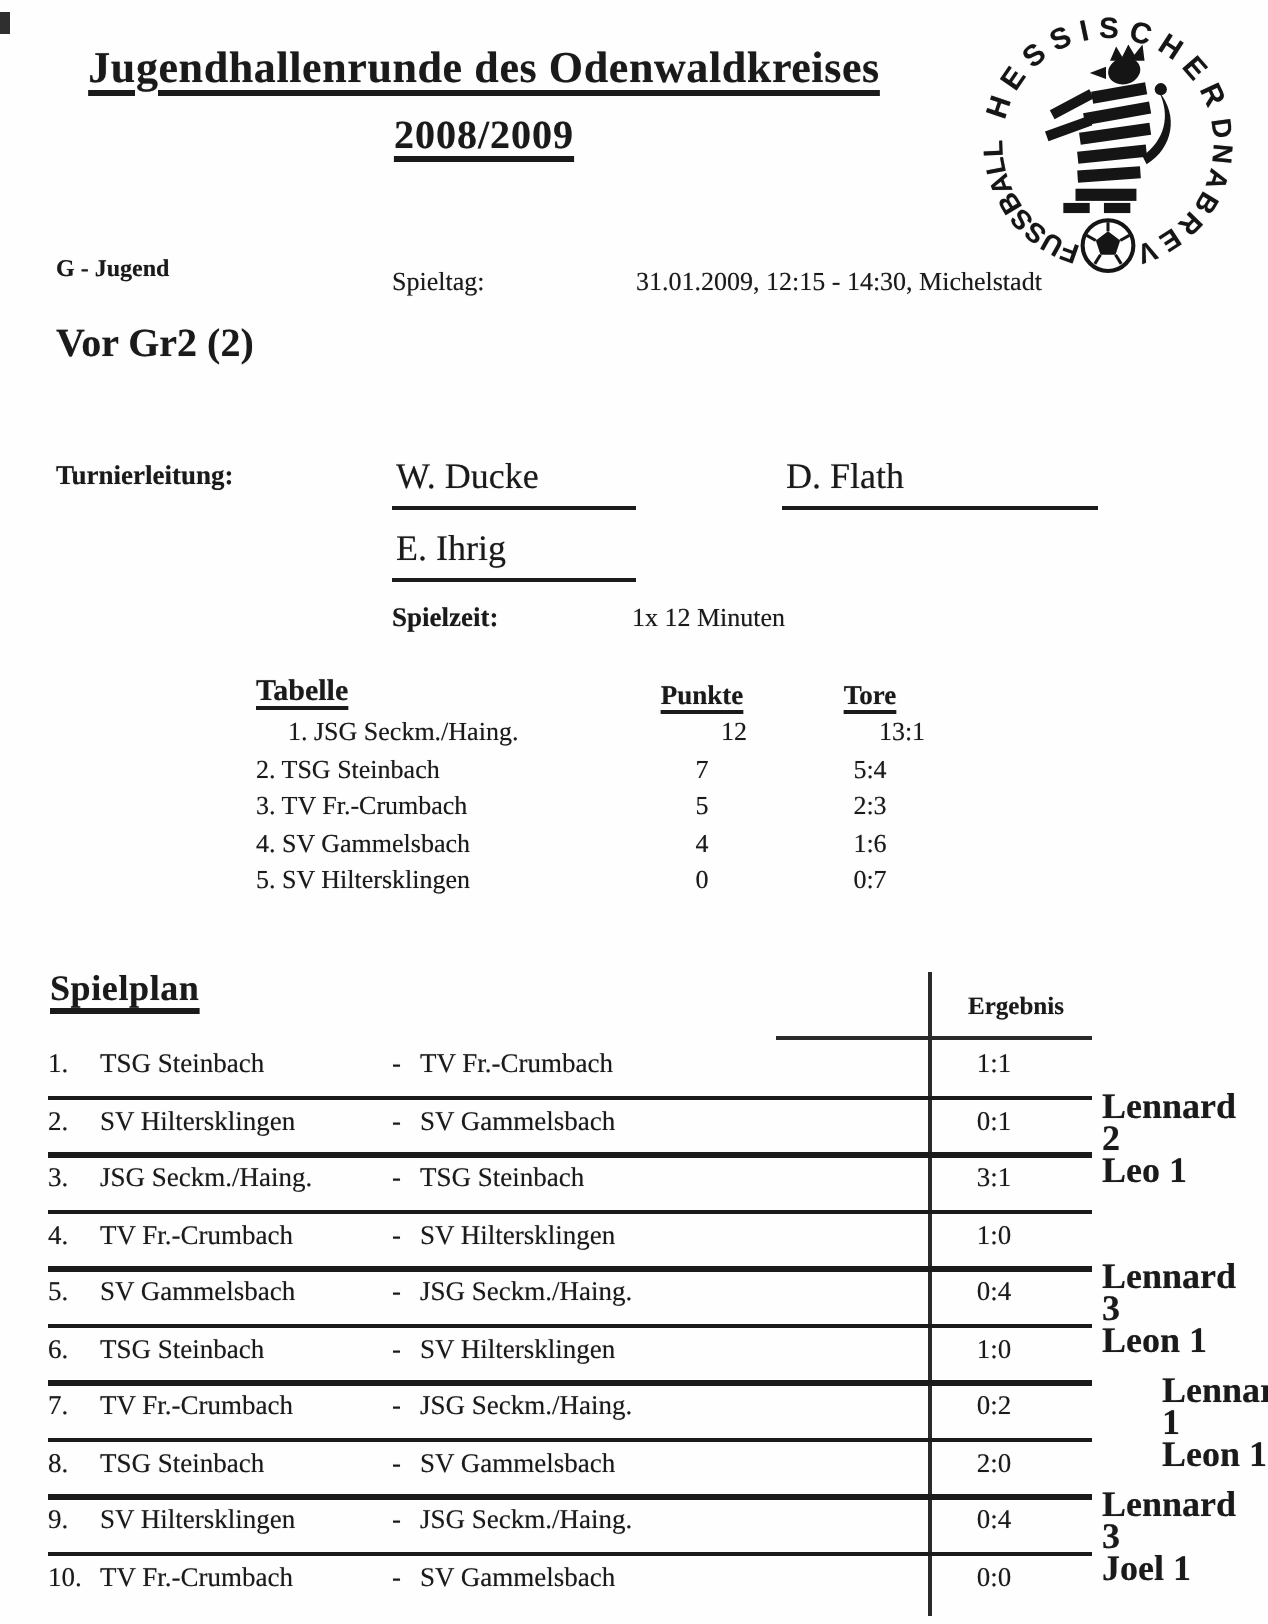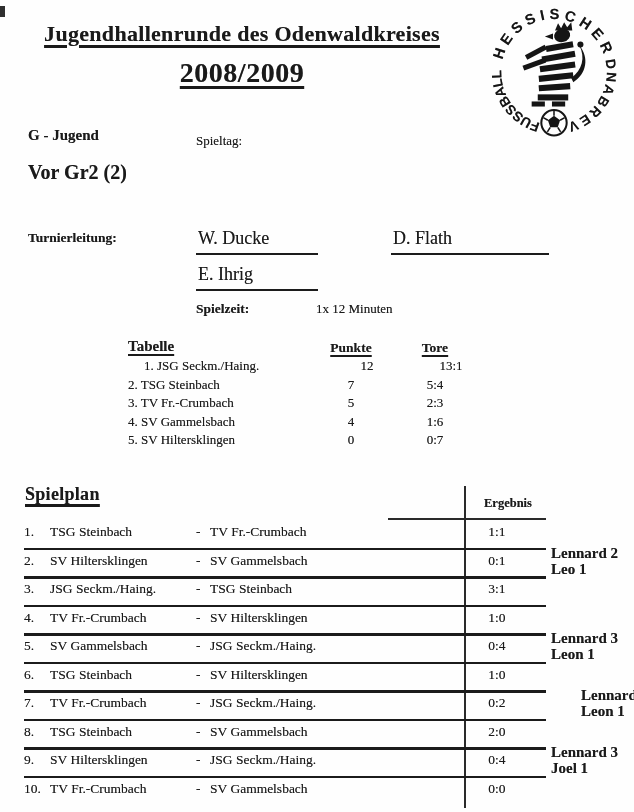--- a/index.html
+++ b/index.html
@@ -4,24 +4,24 @@
 <style>
   html,body{margin:0;padding:0;background:#ffffff;}
   .page{position:relative;width:634px;height:812px;background:#fefefe;
         font-family:"Liberation Serif",serif;color:#1a1a1a;overflow:hidden;
         text-shadow:0 0 .4px rgba(20,20,20,.5);}
   .artifact{position:absolute;left:0;top:6px;width:5px;height:11px;background:#2f2f2f;}
   .title1{position:absolute;top:21px;left:24px;width:436px;text-align:center;
           font-weight:bold;font-size:22px;letter-spacing:.3px;
           text-decoration:underline;text-decoration-thickness:2.5px;text-underline-offset:4px;}
   .title2{position:absolute;top:57px;left:24px;width:436px;text-align:center;
-          font-weight:bold;font-size:28px;letter-spacing:.5px;
+          font-weight:bold;font-size:20px;letter-spacing:.5px;
           text-decoration:underline;text-decoration-thickness:2.5px;text-underline-offset:4px;}
   .logo{position:absolute;left:488px;top:5px;}
-  .agegroup{position:absolute;left:28px;top:127px;font-size:15px;font-weight:bold;}
+  .agegroup{position:absolute;left:28px;top:127px;font-size:12px;font-weight:bold;}
   .group{position:absolute;left:28px;top:161px;font-size:20px;font-weight:bold;}
   .lbl{font-size:13px;}
   .lblb{font-size:13.5px;font-weight:bold;}
   .spieltag-l{position:absolute;left:196px;top:133px;}
   .spieltag-v{position:absolute;left:318px;top:133px;}
   .turnier-l{position:absolute;left:28px;top:230px;}
   .field{position:absolute;font-size:18px;border-bottom:2px solid #1c1c1c;padding:0 0 4px 2px;}
   .f1{left:196px;top:228px;width:120px;}
   .f2{left:391px;top:228px;width:156px;}
   .f3{left:196px;top:264px;width:120px;}
@@ -44,21 +44,21 @@
   .erg-hdr{position:absolute;left:468px;top:496px;width:80px;text-align:center;
            font-size:12.5px;font-weight:bold;}
   .erg-underline{position:absolute;left:388px;top:518px;width:158px;height:2px;background:#2a2a2a;}
   .sp-row{position:absolute;left:0;width:634px;height:20px;font-size:13.5px;}
   .sp-no{position:absolute;left:24px;width:28px;}
   .sp-home{position:absolute;left:50px;white-space:nowrap;}
   .sp-dash{position:absolute;left:196px;}
   .sp-away{position:absolute;left:210px;white-space:nowrap;}
   .sp-result{position:absolute;left:463px;width:68px;text-align:center;}
   .sp-line{position:absolute;left:24px;width:522px;height:2.5px;background:#1b1b1b;}
-  .scorers{position:absolute;left:551px;width:80px;font-size:15px;font-weight:bold;line-height:16px;}
+  .scorers{position:absolute;left:551px;width:80px;font-size:18px;font-weight:bold;line-height:16px;}
 </style>
 </head>
 <body>
 
 <div class="page">
 
   <div class="artifact"></div>
 
   <div class="title1">Jugendhallenrunde des Odenwaldkreises</div>
   <div class="title2">2008/2009</div>
@@ -111,20 +111,21 @@
         <line x1="68.7" y1="120.5" x2="71.5" y2="125"></line>
         <line x1="61.3" y1="120.5" x2="58.5" y2="125"></line>
         <line x1="59" y1="113.5" x2="54.5" y2="111"></line>
       </g>
     </g>
   </svg>
 
   <div class="agegroup">G - Jugend</div>
   <div class="group">Vor Gr2 (2)</div>
   <div class="spieltag-l lbl">Spieltag:</div>
+  <div class="spieltag-v lbl">31.01.2009, 12:15 - 14:30, Michelstadt</div>
 
   <div class="turnier-l lblb">Turnierleitung:</div>
   <div class="field f1">W. Ducke</div>
   <div class="field f3">E. Ihrig</div>
   <div class="field f2">D. Flath</div>
 
   <div class="spielzeit-l lblb">Spielzeit:</div>
   <div class="spielzeit-v lbl">1x 12 Minuten</div>
 
   <div class="tab-title">Tabelle</div>

